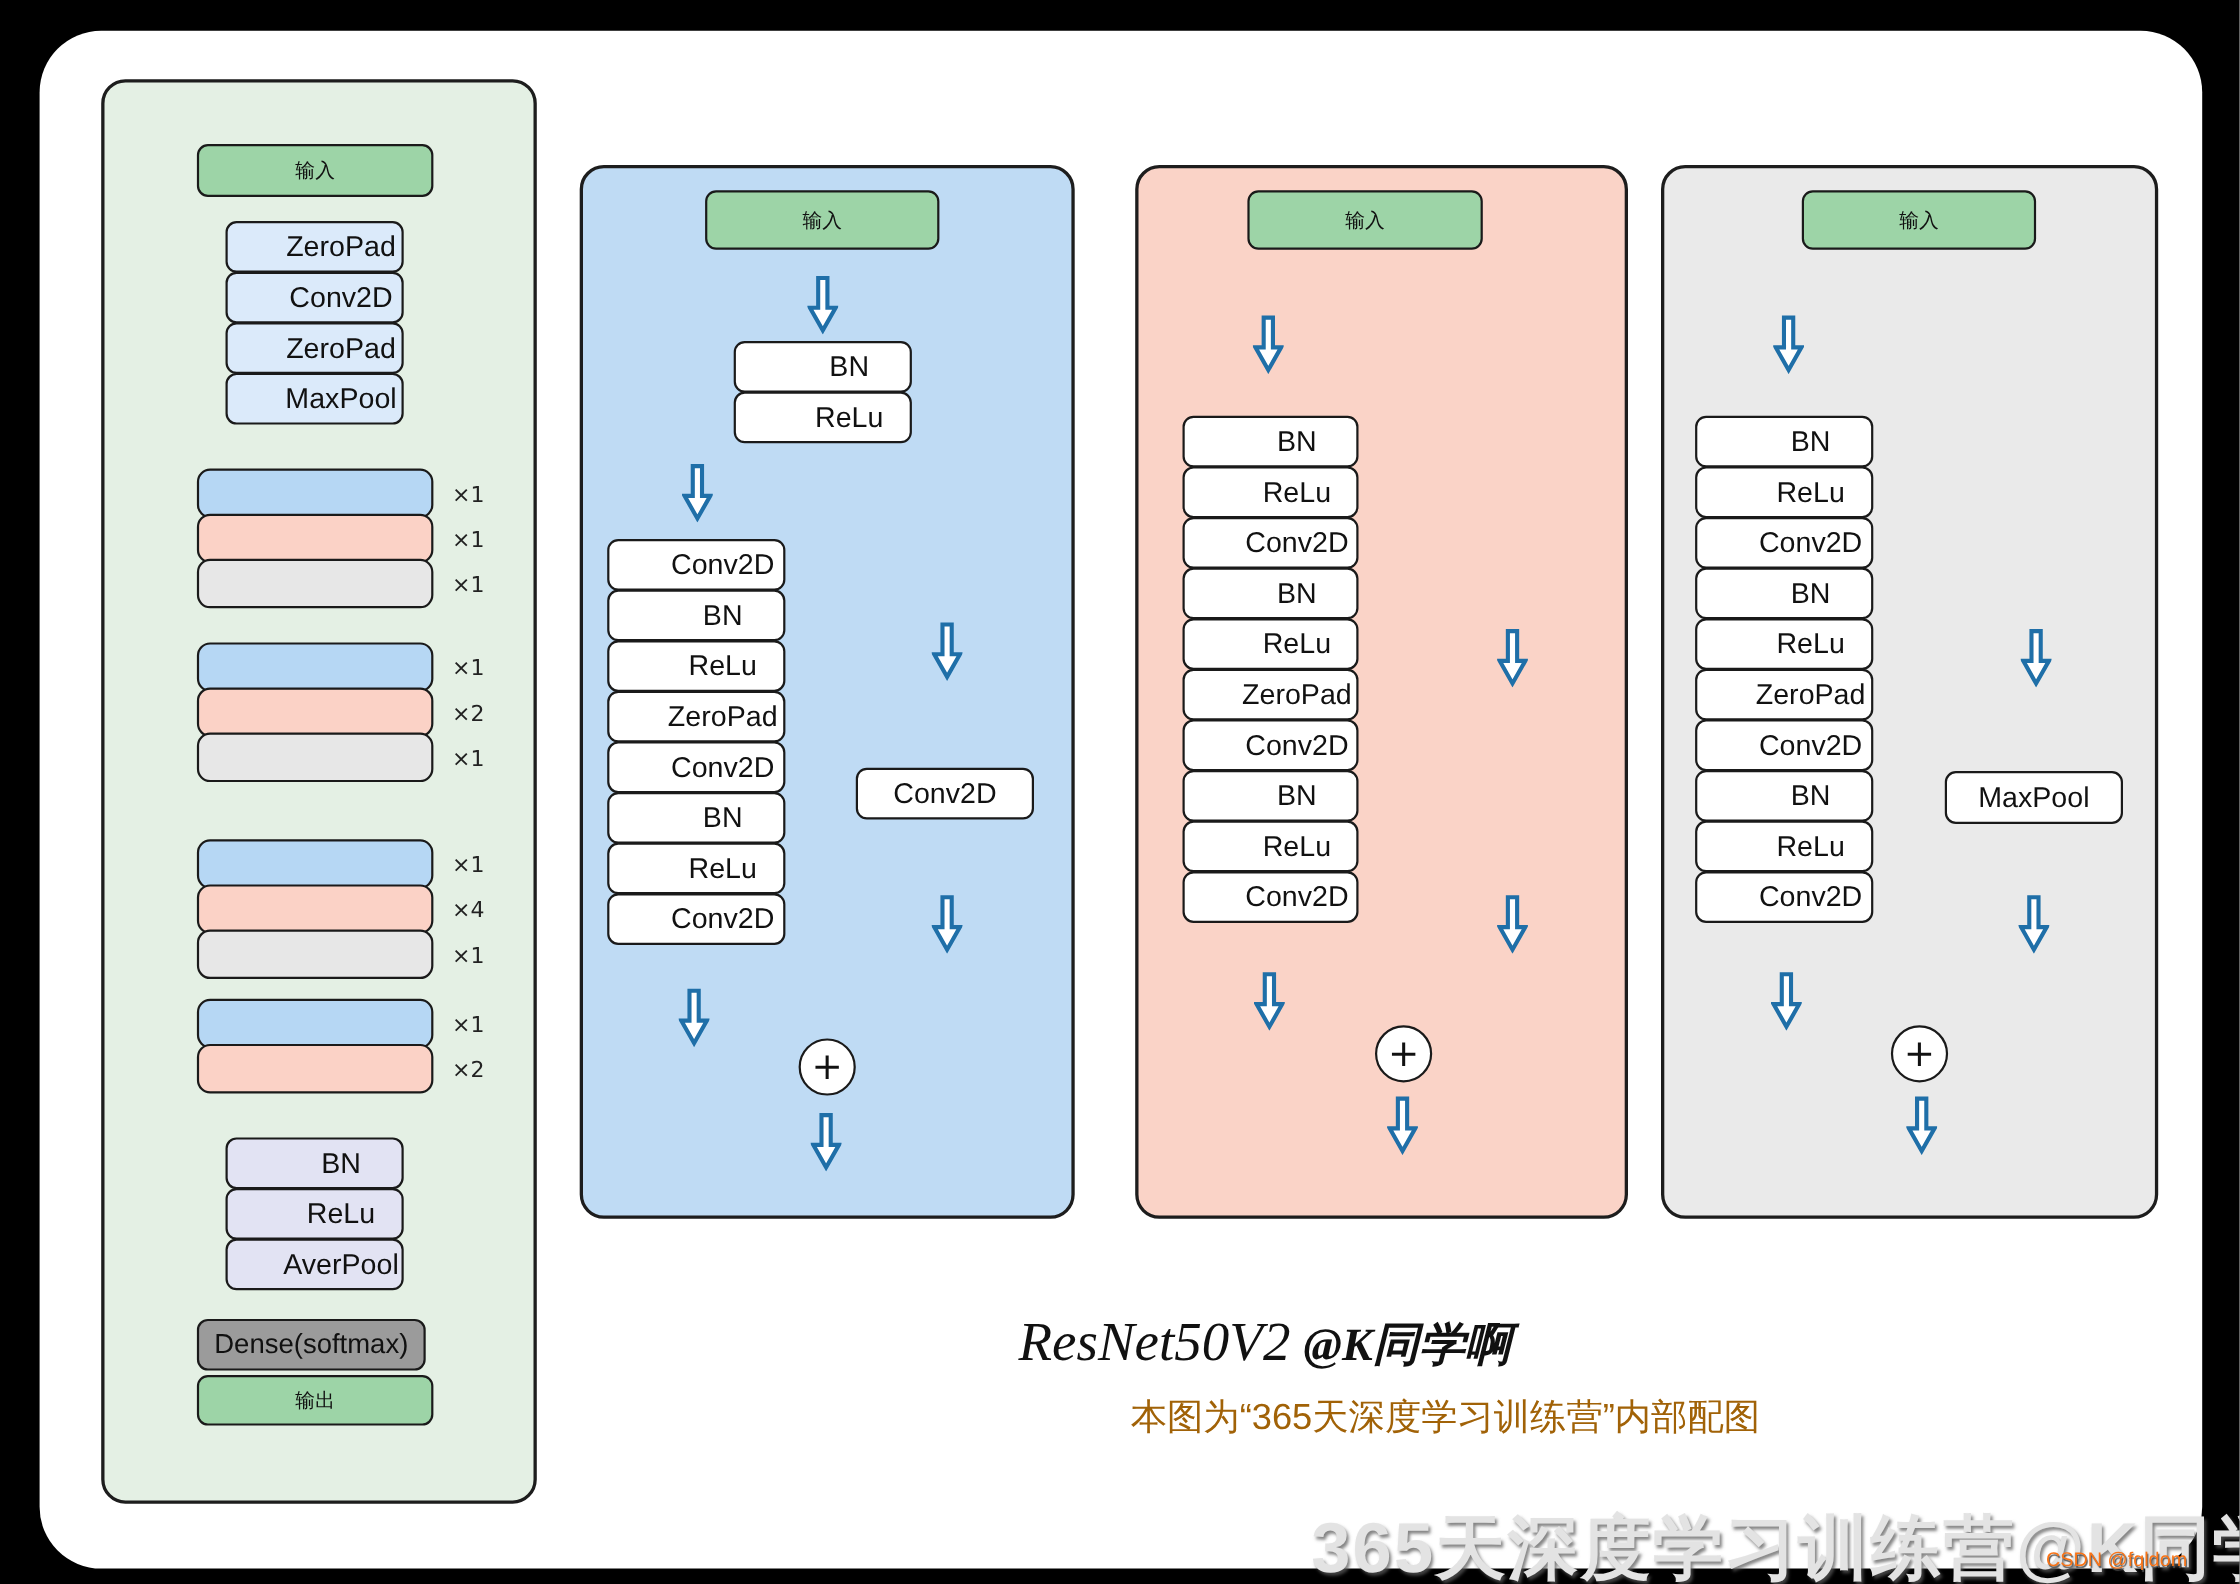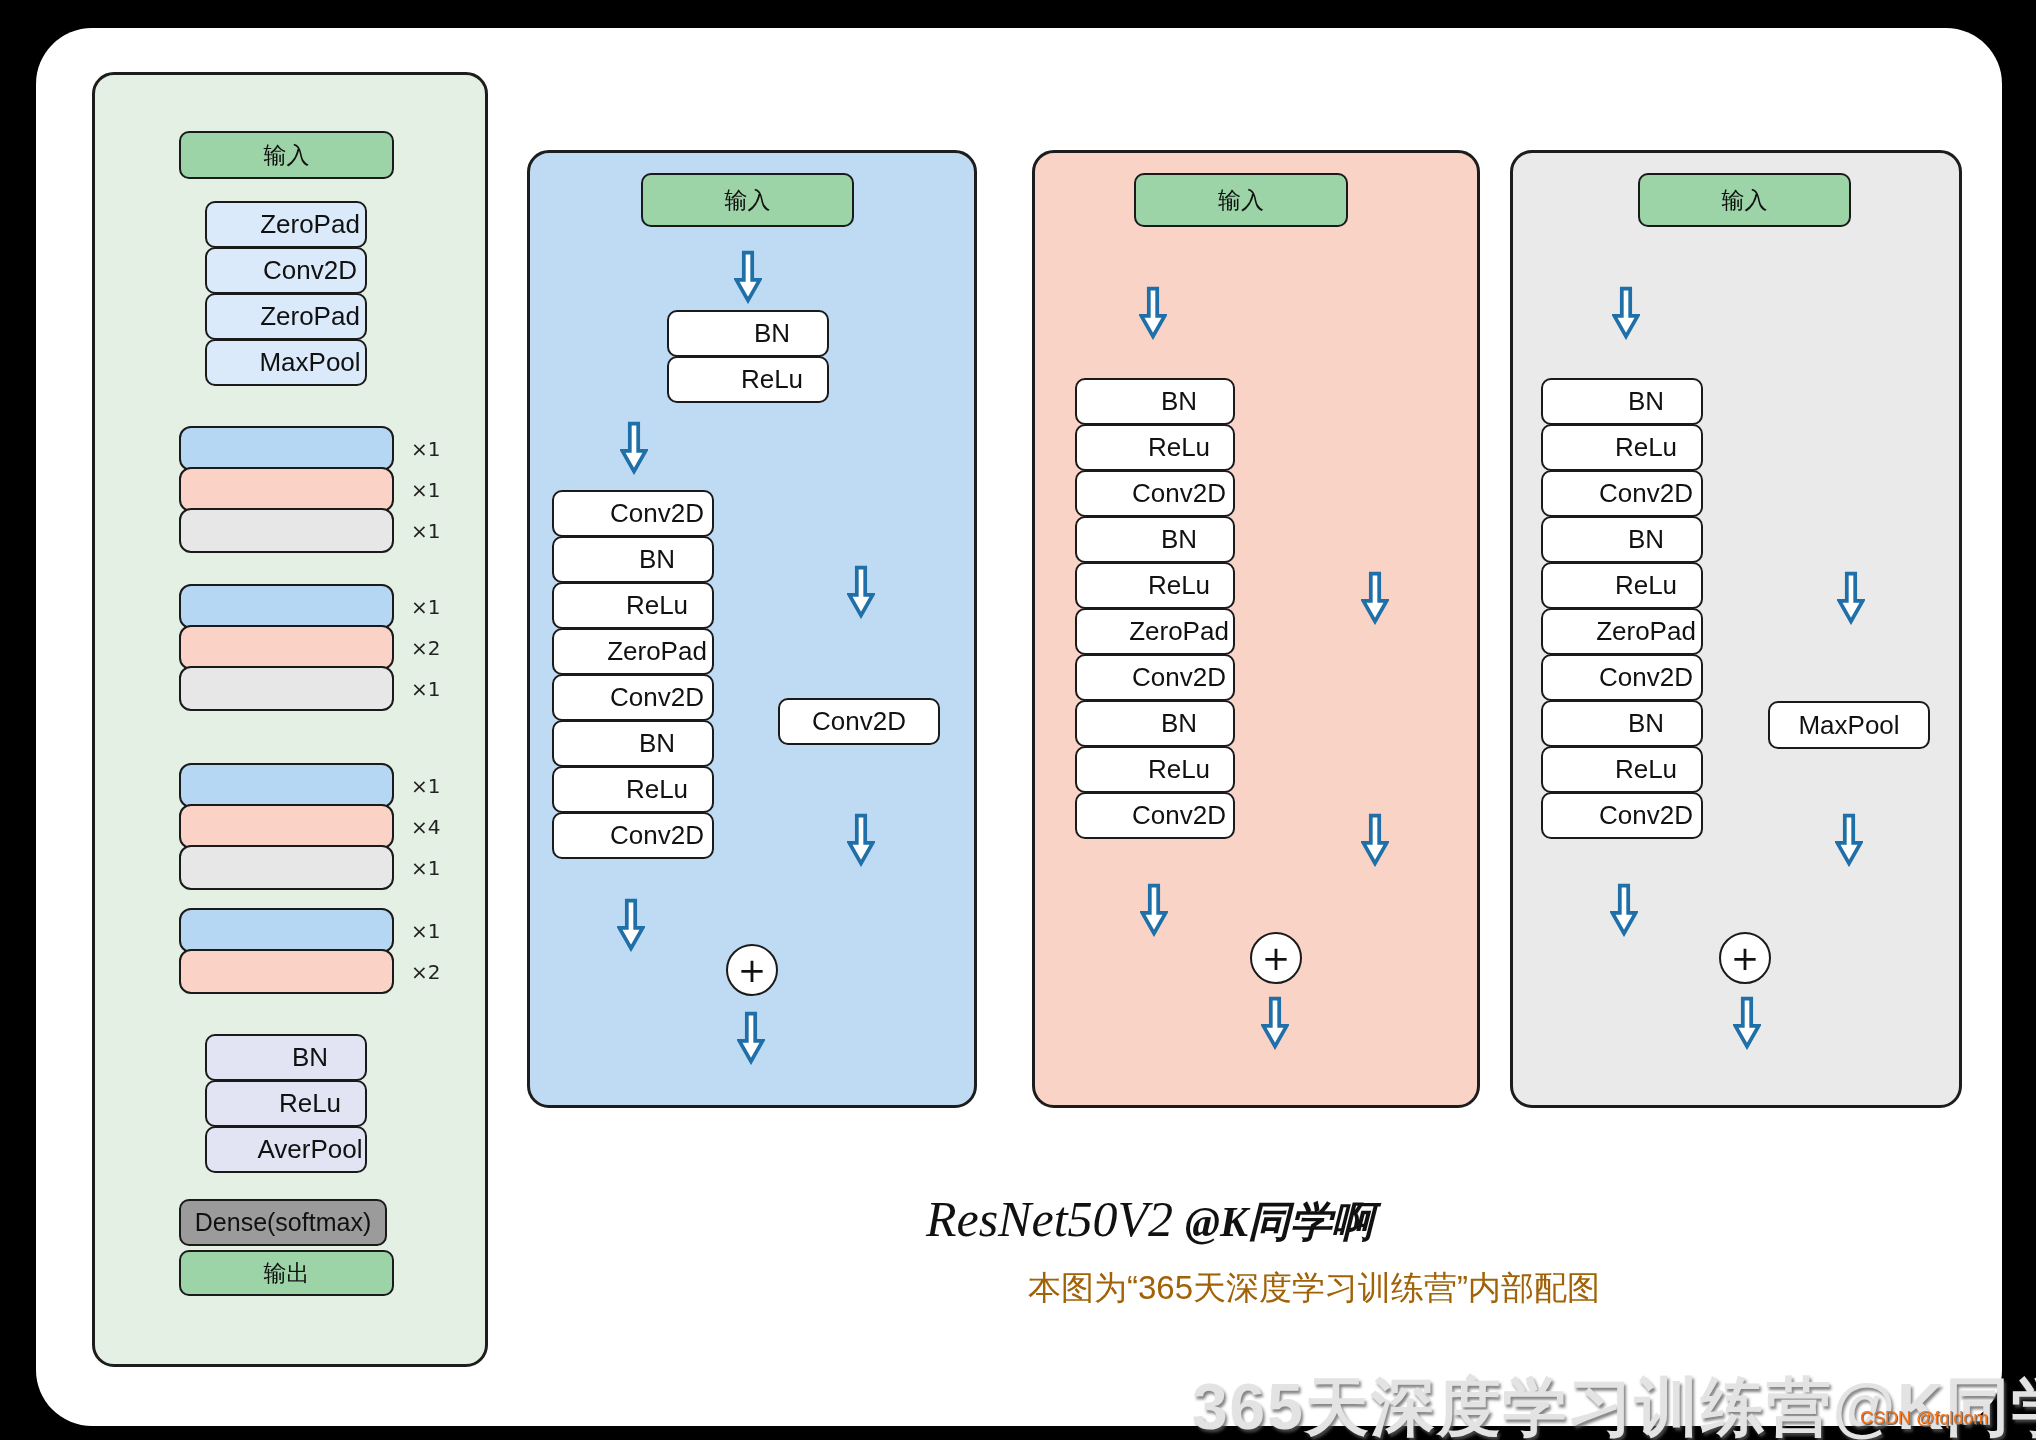--- a/index.html
+++ b/index.html
@@ -15,21 +15,21 @@
   .canvas { position:absolute; left:36px; top:28px; width:1966px; height:1398px;
             background:#fff; border-radius:56px; }
   .panel { position:absolute; border:3px solid #1d1d1d; border-radius:22px; }
   .box { border:2.5px solid #1a1a1a; border-radius:10px; display:flex; align-items:center;
          justify-content:center; font-size:26px; color:#111; background:var(--white-box); }
   .stack { position:absolute; display:flex; flex-direction:column; }
   .stack .box { margin-bottom:-1px; height:47px; width:100%;padding-left:48px; }
   .stack .stem { background:var(--stem-box); }
   .stack .head { background:var(--head-box); }
   .stack .white { background:var(--white-box); }
-  .input-box { background:var(--input-box); font-size:23px; }
+  .input-box { background:var(--input-box); font-size:18px; }
   .classifier { background:var(--classifier-box); font-size:25px; }
   .stage { position:absolute; left:84px; width:310px; }
   .stage-block { width:215px; height:45px; border:2.5px solid #1a1a1a; border-radius:12px;
                  margin-bottom:-4px; }
   .stage-block.conv { background:var(--stage-conv); }
   .stage-block.identity { background:var(--stage-identity); }
   .stage-block.pool { background:var(--stage-pool); }
   .stage-count { position:absolute; left:232px; font-size:20px; color:#222;
                  font-family:"DejaVu Sans", sans-serif; }
   .arrow { position:absolute; width:28px; height:54px; }

